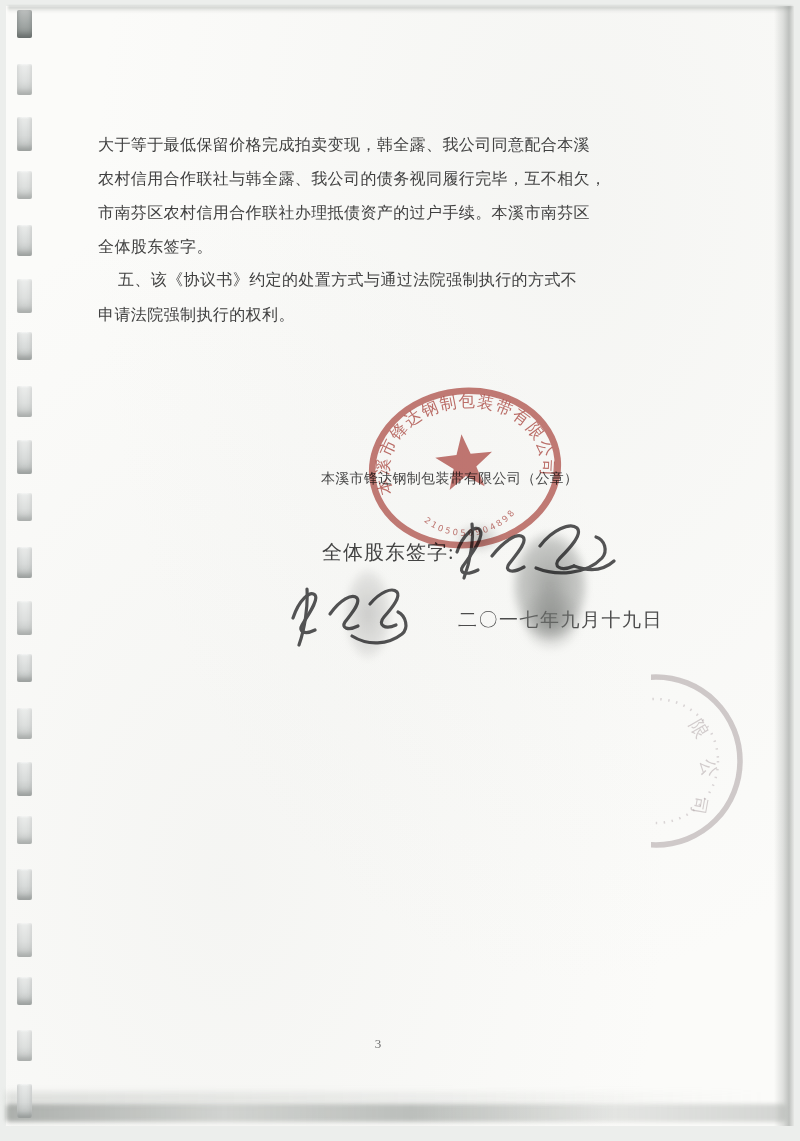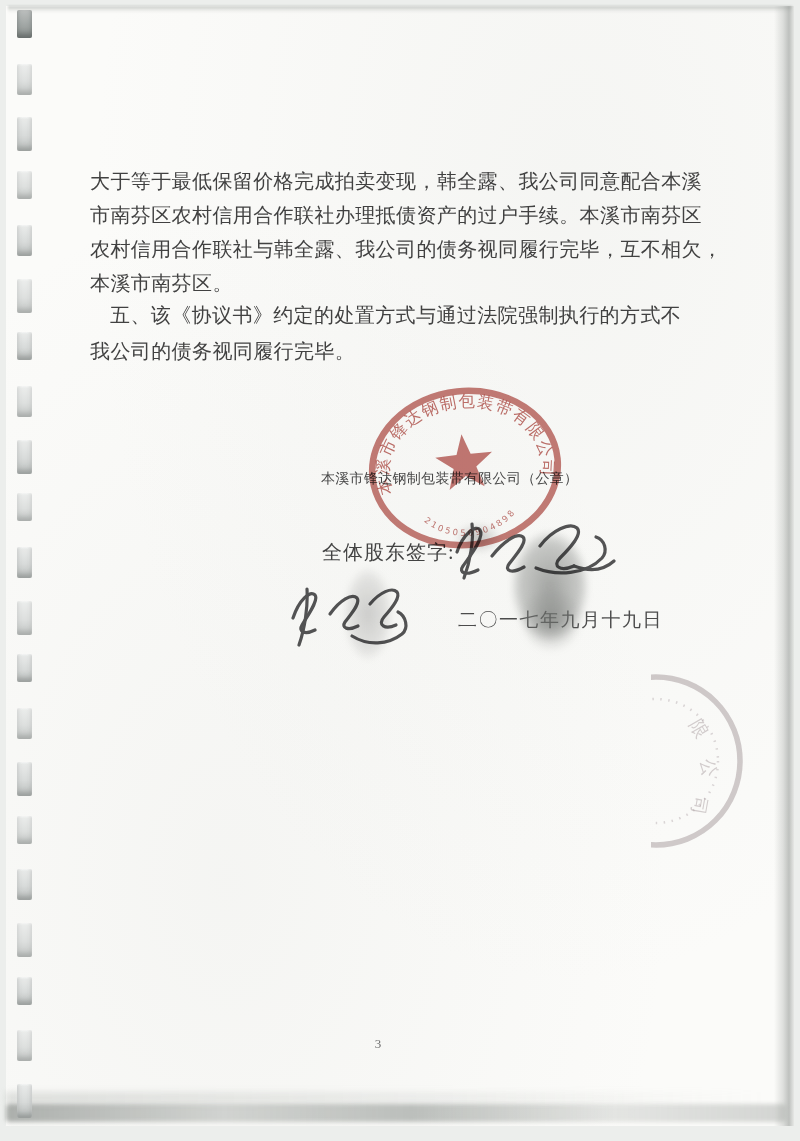--- a/index.html
+++ b/index.html
@@ -40,22 +40,22 @@
     position:absolute;width:15px;border-radius:2px;
     background:linear-gradient(180deg,#e9ebea 0%,#d7dad9 55%,#b6bab9 100%);
     box-shadow:inset 0 -4px 5px rgba(110,116,114,0.45), inset 0 1px 2px rgba(255,255,255,0.7);
   }
   .hole.dark{
     background:linear-gradient(180deg,#b9bcbb 0%,#9aa09e 60%,#7d8382 100%);
     box-shadow:inset 0 -4px 5px rgba(70,76,74,0.5);
   }
   
   .textblock{
-    position:absolute;left:84px;top:122px;width:628px;
-    font-size:20px;line-height:34px;letter-spacing:0.4px;color:#414141;margin-top:36px;
+    position:absolute;left:92px;top:122px;width:628px;
+    font-size:16px;line-height:34px;letter-spacing:0.4px;color:#414141;
   }
   .line{white-space:pre;height:34px;}
   .line.indent{padding-left:20px;font-family:Liberation Mono, monospace;}
   .company-line{
     position:absolute;left:315px;top:464px;
     font-size:14px;letter-spacing:0.3px;color:#454545;white-space:pre;
   }
   .sign-label{
     position:absolute;left:316px;top:533px;
     font-size:20px;letter-spacing:1px;color:#434343;white-space:pre;
@@ -121,25 +121,25 @@
       <div class="hole" style="left: 11px; top: 809.5px; height: 28px; opacity: 0.8;"></div>
       <div class="hole" style="left: 11px; top: 863.2px; height: 31px; opacity: 0.95;"></div>
       <div class="hole" style="left: 11px; top: 916.9px; height: 34px; opacity: 0.8;"></div>
       <div class="hole" style="left: 11px; top: 970.6px; height: 28px; opacity: 0.95;"></div>
       <div class="hole" style="left: 11px; top: 1024.3px; height: 31px; opacity: 0.8;"></div>
       <div class="hole" style="left: 11px; top: 1078px; height: 34px; opacity: 0.95;"></div>
     </div>
 
   <div class="textblock">
     <div class="line">大于等于最低保留价格完成拍卖变现，韩全露、我公司同意配合本溪</div>
+    <div class="line">农村信用合作联社与韩全露、我公司的债务视同履行完毕，互不相欠，</div>
     <div class="line">市南芬区农村信用合作联社办理抵债资产的过户手续。本溪市南芬区</div>
-    <div class="line">农村信用合作联社与韩全露、我公司的债务视同履行完毕，互不相欠，</div>
-    <div class="line">本溪市南芬区。</div>
+    <div class="line">全体股东签字。</div>
     <div class="line indent">五、该《协议书》约定的处置方式与通过法院强制执行的方式不</div>
-    <div class="line">我公司的债务视同履行完毕。</div>
+    <div class="line">申请法院强制执行的权利。</div>
   </div>
 
   <div class="company-line">本溪市锋达钢制包装带有限公司（公章）</div>
   <div class="sign-label">全体股东签字:</div>
   <div class="date-line">二〇一七年九月十九日</div>
   <div class="page-number">3</div>
 
   <div class="fingerprint fp-small"></div>
   <div class="fingerprint fp-dark"></div>
   <div class="fingerprint fp-dark2"></div>

